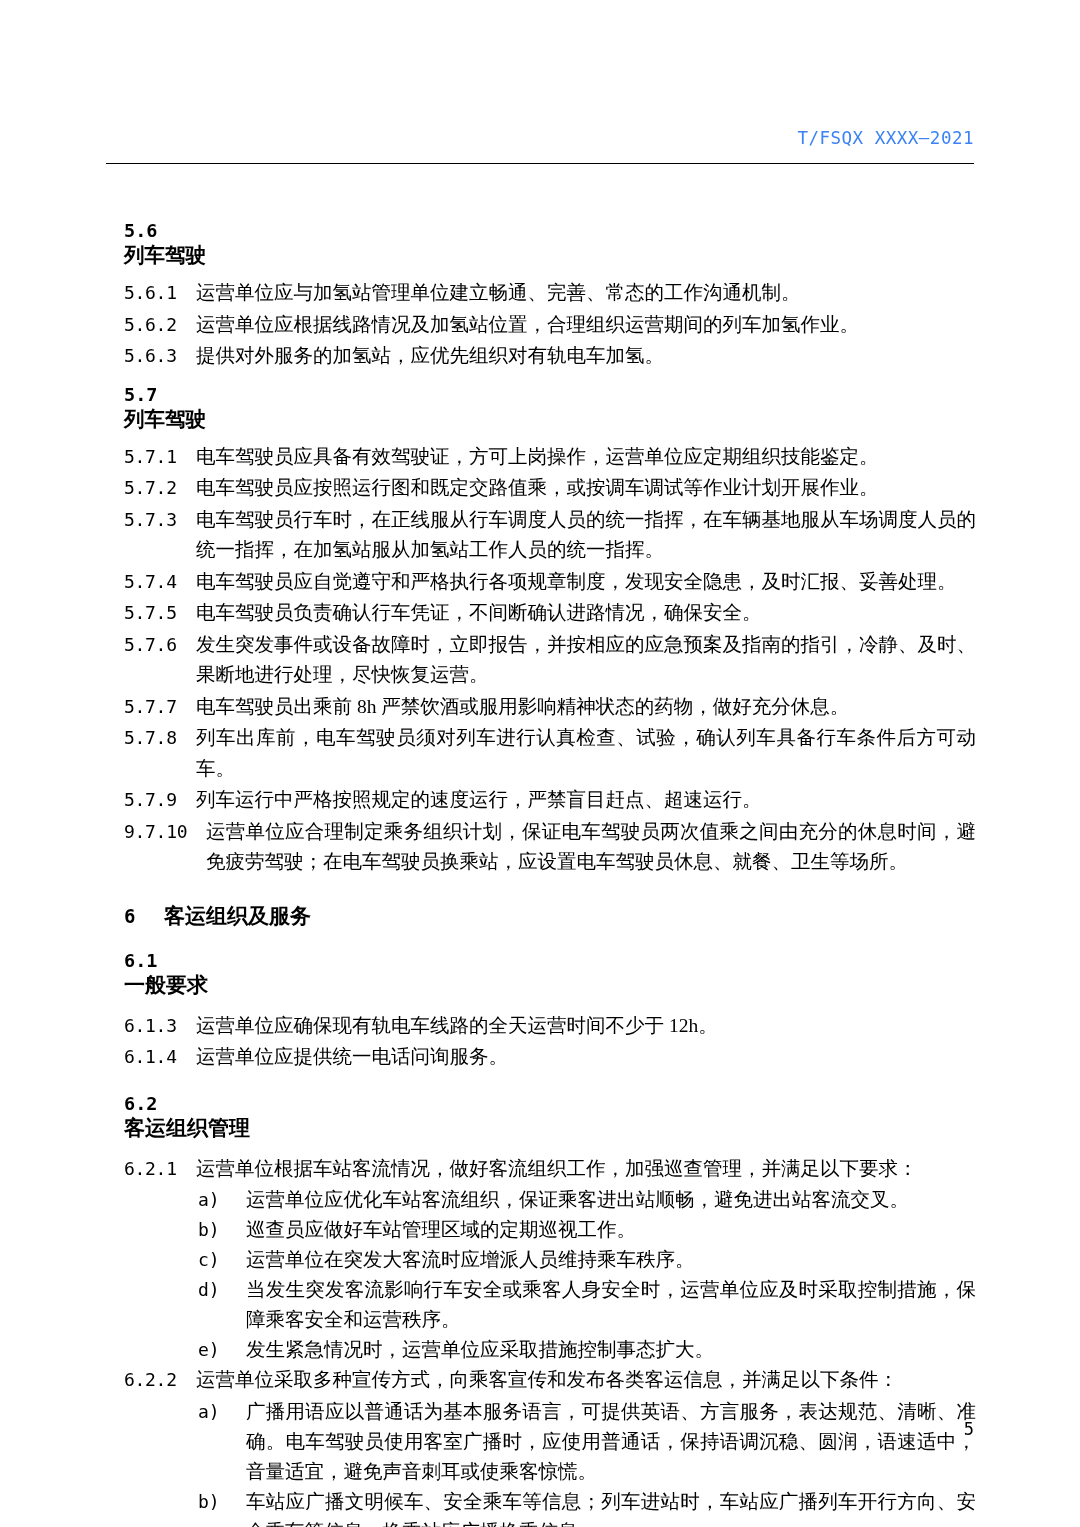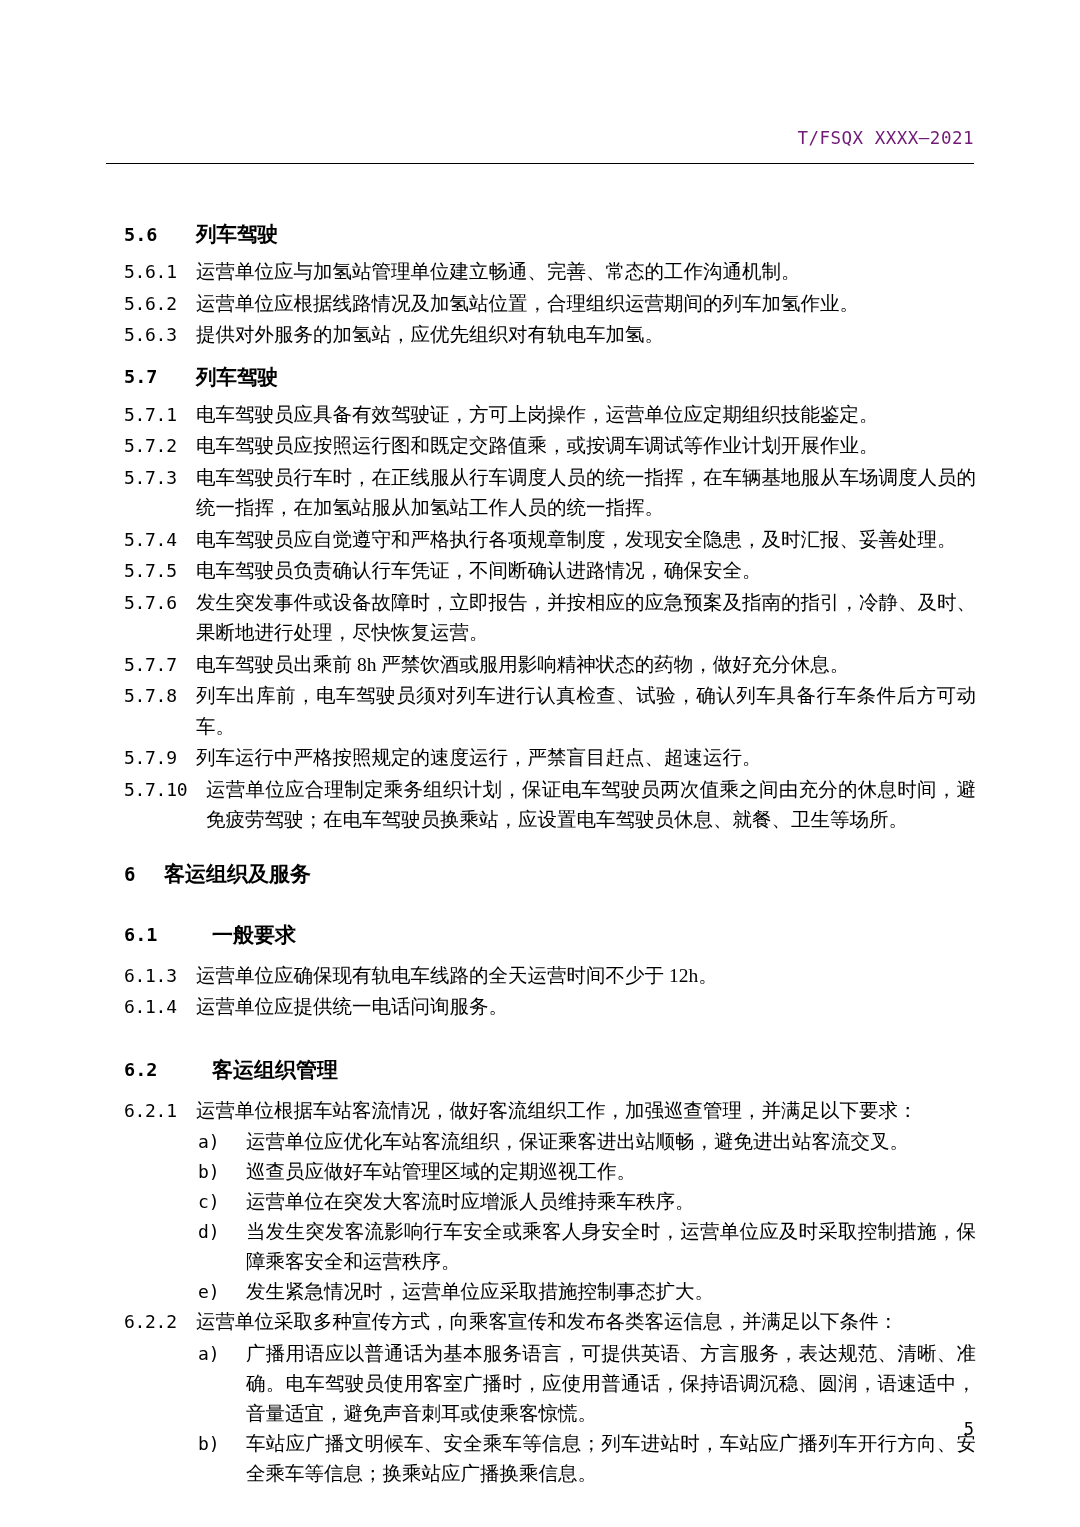--- a/index.html
+++ b/index.html
@@ -17,21 +17,21 @@
     color: #000000;
     box-sizing: border-box;
   }
   .header {
     position: absolute;
     top: 128px;
     right: 106px;
     font-family: "DejaVu Sans Mono", monospace;
     font-size: 17.5px;
     letter-spacing: 0.5px;
-    color: #701a75;
+    color: #3b82f6;
     margin-left: 39px;
   }
   .header-rule {
     position: absolute;
     top: 163px;
     left: 106px;
     right: 106px;
     border-bottom: 1.6px solid #000;
   }
   .content {
@@ -61,21 +61,22 @@
   }
   .para .label.w-num { width: 72px; }
   .para .label.w-num2 { width: 82px; }
 
   h2.clause {
     font-size: 20.5px;
     font-weight: bold;
     font-family: "Liberation Sans", "DejaVu Sans", sans-serif;
     margin: 12px 0 9px 0;
     display: flex;
-    align-items: center;
+    align-items: flex-start;
+    flex-direction: column;
   }
   h2.clause .label {
     font-family: "DejaVu Sans Mono", monospace;
     font-weight: bold;
     font-size: 18.5px;
     width: 72px;
     flex: 0 0 auto;
   }
   h1.section {
     font-size: 21px;
@@ -87,22 +88,21 @@
   }
   h1.section .label {
     font-family: "DejaVu Sans Mono", monospace;
     font-weight: bold;
     font-size: 19px;
     width: 40px;
     flex: 0 0 auto;
   }
   h2.clause.big {
     font-size: 21px;
-    margin: 33px 0 12px 0;
-    gap: 16px;
+    margin: 20px 0 12px 0;
   }
 
   
   .subitem {
     font-size: 19.5px;
     line-height: 30px;
     margin: 0;
     display: flex;
     align-items: flex-start;
     padding-left: 74px;
@@ -183,21 +183,21 @@
       </p>
       <p class="para">
         <span class="label w-num">5.7.8</span>
         <span class="body">列车出库前，电车驾驶员须对列车进行认真检查、试验，确认列车具备行车条件后方可动车。</span>
       </p>
       <p class="para">
         <span class="label w-num">5.7.9</span>
         <span class="body">列车运行中严格按照规定的速度运行，严禁盲目赶点、超速运行。</span>
       </p>
       <p class="para">
-        <span class="label w-num2">5.7.10</span>
+        <span class="label w-num2">9.7.10</span>
         <span class="body">运营单位应合理制定乘务组织计划，保证电车驾驶员两次值乘之间由充分的休息时间，避免疲劳驾驶；在电车驾驶员换乘站，应设置电车驾驶员休息、就餐、卫生等场所。</span>
       </p>
       <h1 class="section">
         <span class="label">6</span>
         <span>客运组织及服务</span>
       </h1>
       <h2 class="clause big">
         <span class="label">6.1</span>
         <span>一般要求</span>
       </h2>

